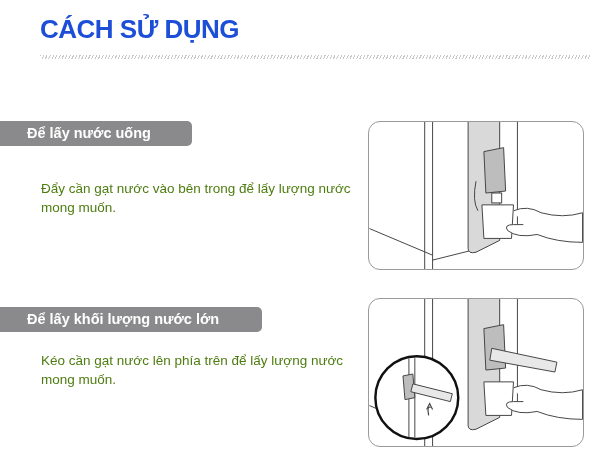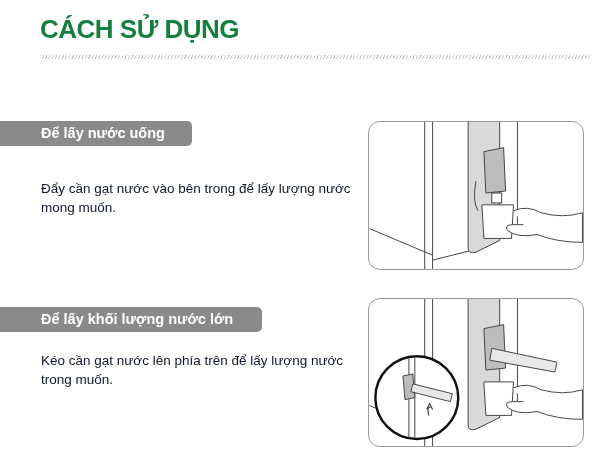--- a/index.html
+++ b/index.html
@@ -1,28 +1,28 @@
 <!DOCTYPE html>
 <html><head>
 <meta charset="utf-8">
 <style>
   html, body { margin:0; padding:0; background:#ffffff; }
   body { width:600px; height:452px; position:relative; overflow:hidden;
          font-family:"Liberation Sans", "DejaVu Sans", sans-serif; color:#231f20; }
   .page-title { position:absolute; left:40px; top:14px; font-size:26px; font-weight:bold;
-                letter-spacing:-0.5px; color:#15803d; margin:0; }
+                letter-spacing:-0.5px; color:#1d4ed8; margin:0; }
   .divider { position:absolute; left:40px; top:55px; width:550px; height:4px;
              background: repeating-linear-gradient(115deg, #c8c8c8 0 1px, transparent 1px 3px); }
   .section-bar { position:absolute; left:0; height:25px; background:#8a8a8c;
                  border-top-right-radius:5px; border-bottom-right-radius:5px;
                  color:#ffffff; font-weight:bold; font-size:14.5px; line-height:25px;
-                 padding-left:41px; box-sizing:border-box; }
+                 padding-left:27px; box-sizing:border-box; }
   .bar-1 { top:121px; width:192px; }
   .bar-2 { top:307px; width:262px; }
-  .desc { position:absolute; left:41px; width:320px; font-size:13.5px; line-height:19px; color:#0f172a; margin:0; }
+  .desc { position:absolute; left:41px; width:320px; font-size:13.5px; line-height:19px; color:#4d7c0f; margin:0; }
   .desc-1 { top:179px; }
   .desc-2 { top:351px; }
   .frame { position:absolute; left:368px; width:216px; height:149px;
            border:1.2px solid #9a9a9a; border-radius:12px; box-sizing:border-box; overflow:hidden; background:#fff; }
   .frame-1 { top:121px; }
   .frame-2 { top:298px; }
   .frame svg { display:block; width:100%; height:100%; }
 </style>
 </head>
 <body>
@@ -49,21 +49,21 @@
       <rect x="124" y="72" width="10" height="10" fill="#fff"></rect>
 
       <path d="M114 84 L146 84 L144 118 L116 118 Z" fill="#fff"></path>
 
       <path d="M146 90 Q160 84 174 92 Q196 98 216 92 L216 122 Q190 122 170 114 Q150 118 140 110 Q136 104 146 104 L156 104" fill="#fff"></path>
     </g>
   </svg>
 </div>
 
 <div class="section-bar bar-2">Để lấy khối lượng nước lớn</div>
-<p class="desc desc-2">Kéo cần gạt nước lên phía trên để lấy lượng nước trong muốn.</p>
+<p class="desc desc-2">Kéo cần gạt nước lên phía trên để lấy lượng nước mong muốn.</p>
 <div class="frame frame-2">
   <svg viewBox="0 0 216 149">
     <g fill="none" stroke="#444" stroke-width="1">
       <line x1="56" y1="0" x2="56" y2="149"></line>
       <line x1="64" y1="0" x2="64" y2="149"></line>
       <line x1="0" y1="108" x2="64" y2="135"></line>
       <path d="M100 0 L100 128 Q100 134 108 132 L132 120 L132 0" fill="#d9d9d9"></path>
       <line x1="150" y1="0" x2="150" y2="104"></line>
       <path d="M116 30 L136 26 L138 70 L118 72 Z" fill="#bdbdbd"></path>
 

